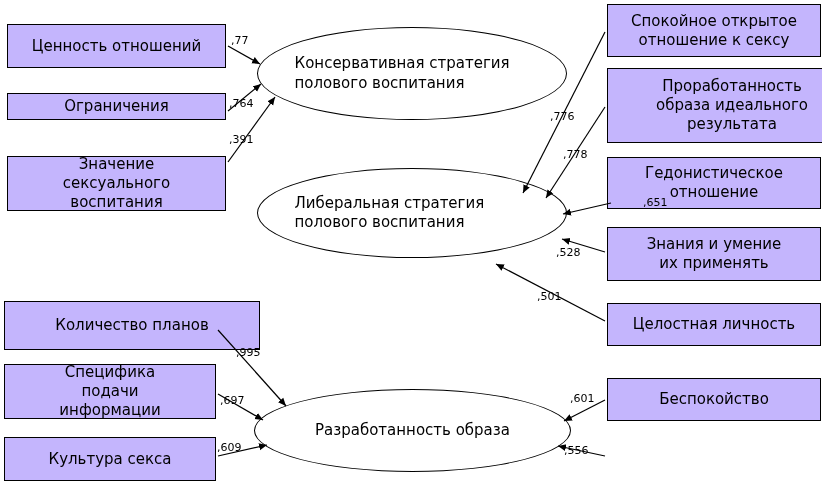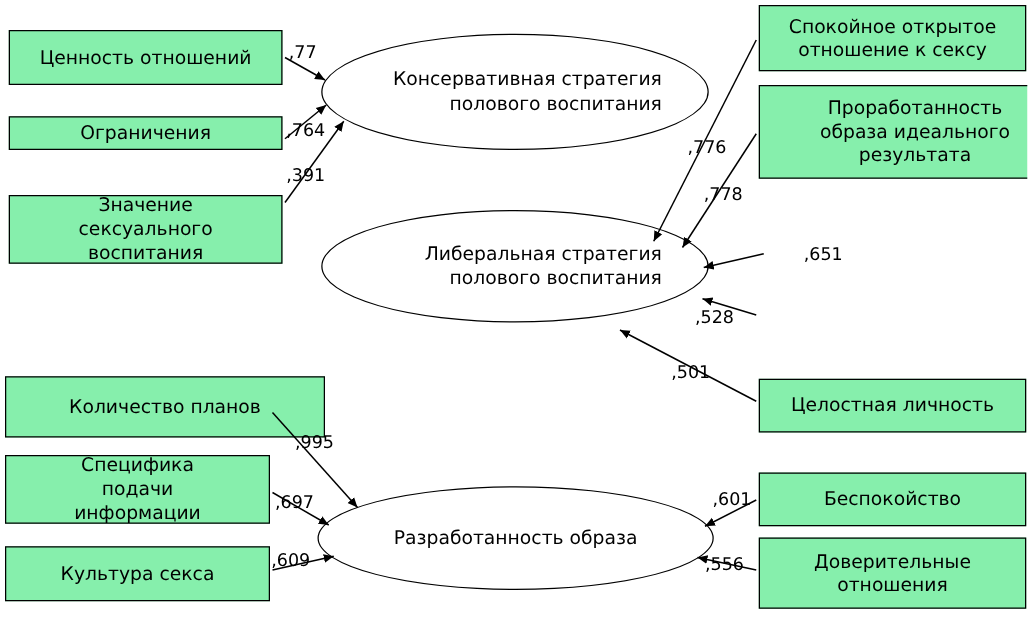--- a/index.html
+++ b/index.html
@@ -1,30 +1,30 @@
 <!DOCTYPE html>
 <html><head>
 <meta charset="utf-8">
 <style>
   * { margin:0; padding:0; box-sizing:border-box; }
   html,body { background:#ffffff; }
   body { font-family:"DejaVu Sans","Liberation Sans",sans-serif; color:#000; }
   .canvas { position:relative; width:822px; height:496px; background:#fff; overflow:hidden; }
   .box {
-    position:absolute; background:#86efac; border:1.4px solid #000;
+    position:absolute; background:#c4b5fd; border:1.4px solid #000;
     display:flex; align-items:center; justify-content:center;
     text-align:center; font-size:15px; line-height:1.25; padding:2px 6px; z-index:2;
   }
   .ellipse {
     position:absolute; background:#fff; border:1.4px solid #000; border-radius:50%;
     display:flex; align-items:center; justify-content:center;
-    text-align:right; font-size:15px; line-height:1.3; z-index:2;
+    text-align:left; font-size:15px; line-height:1.3; z-index:2;
   }
   .ellipse .lbl { max-width:235px; }
-  .loading { position:absolute; font-size:14px; z-index:4; background:transparent; }
+  .loading { position:absolute; font-size:11px; z-index:4; background:transparent; }
   svg.arrows { position:absolute; left:0; top:0; z-index:3; pointer-events:none; }
 </style>
 </head>
 <body>
 
 <div class="canvas">
 
   <div class="ellipse" style="left:257px;top:27px;width:310px;height:93px">
     <span class="lbl">Консервативная стратегия полового воспитания</span>
   </div>
@@ -44,28 +44,31 @@
   <div class="box" style="left:7px;top:156px;width:219px;height:55px">
     <span class="lbl" style="max-width:180px">Значение сексуального воспитания</span>
   </div>
 
   <div class="box" style="left:607px;top:4px;width:214px;height:53px">
     <span class="lbl" style="max-width:170px">Спокойное открытое отношение к сексу</span>
   </div>
   <div class="box" style="left:607px;top:68px;width:250px;height:75px">
     <span class="lbl" style="max-width:160px">Проработанность образа идеального результата</span>
   </div>
+  <div class="box" style="left:607px;top:157px;width:214px;height:52px">
+    <span class="lbl" style="max-width:150px">Гедонистическое отношение</span>
+  </div>
+  <div class="box" style="left:607px;top:227px;width:214px;height:54px">
+    <span class="lbl" style="max-width:150px">Знания и умение их применять</span>
+  </div>
   <div class="box" style="left:607px;top:303px;width:214px;height:43px">
     <span class="lbl">Целостная личность</span>
   </div>
   <div class="box" style="left:607px;top:378px;width:214px;height:43px">
     <span class="lbl">Беспокойство</span>
-  </div>
-  <div class="box" style="left:607px;top:430px;width:214px;height:57px">
-    <span class="lbl" style="max-width:160px">Доверительные отношения</span>
   </div>
 
   <div class="box" style="left:4px;top:301px;width:256px;height:49px">
     <span class="lbl">Количество планов</span>
   </div>
   <div class="box" style="left:4px;top:364px;width:212px;height:55px">
     <span class="lbl" style="max-width:150px">Специфика подачи информации</span>
   </div>
   <div class="box" style="left:4px;top:437px;width:212px;height:44px">
     <span class="lbl">Культура секса</span>

